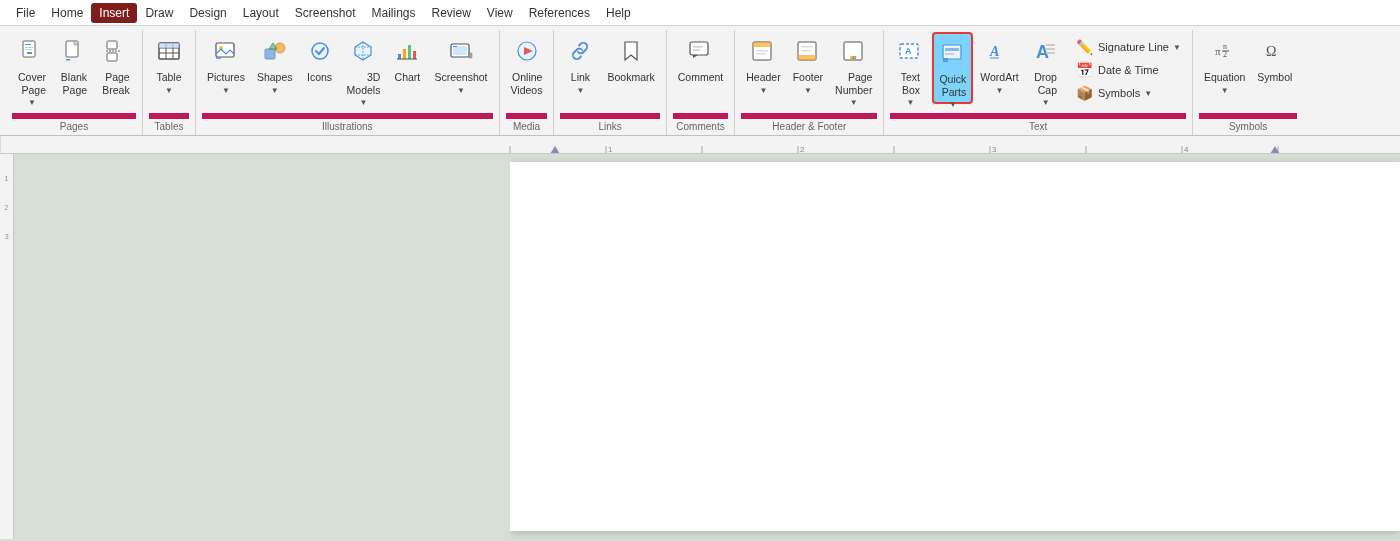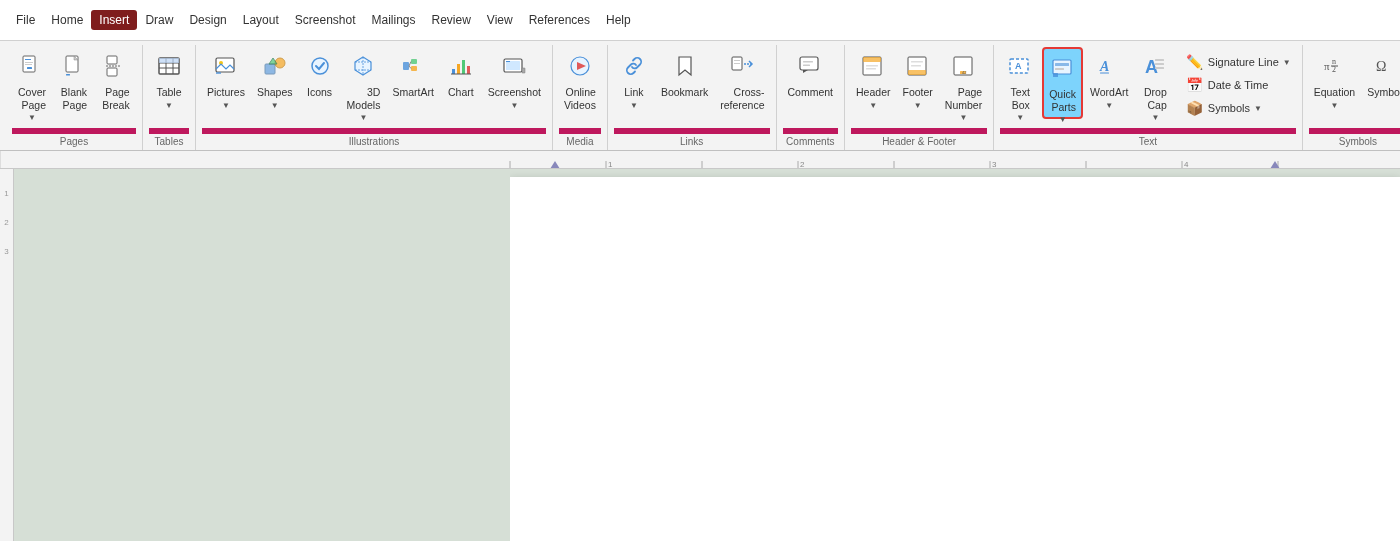--- a/index.html
+++ b/index.html
@@ -4,21 +4,21 @@
   <style>
     * { margin: 0; padding: 0; box-sizing: border-box; }
     body { font-family: 'Segoe UI', Arial, sans-serif; font-size: 11px; background: #d6dfd6; overflow: hidden; }
 
     
     .menu-bar {
       background: #fff;
       border-bottom: 1px solid #d0d0d0;
       display: flex;
       align-items: center;
-      padding: 20px 8px;
+      padding: 12px 8px;
       height: 26px;
     }
     .menu-item {
       padding: 3px 8px;
       cursor: pointer;
       border-radius: 3px;
       font-size: 12px;
       color: #333;
     }
     .menu-item.active { background: #7f1d1d; color: #fff; }
@@ -281,32 +281,20 @@
               <path d="M4 8 L20 8" stroke="#4a90d9" stroke-width="0.8" stroke-dasharray="2,1"></path>
               <path d="M4 16 L20 16" stroke="#4a90d9" stroke-width="0.8" stroke-dasharray="2,1"></path>
             </svg>
           </span>
           <span class="label">3D<br>Models</span>
           <span class="arrow">▼</span>
         </button>
         <button class="ribbon-btn">
           <span class="icon">
             <svg class="svg-icon" viewBox="0 0 24 24" fill="none">
-              <rect x="2" y="8" width="6" height="8" rx="1" fill="#4a90d9" opacity="0.8"></rect>
-              <rect x="10" y="5" width="6" height="5" rx="1" fill="#50c878" opacity="0.8"></rect>
-              <rect x="10" y="12" width="6" height="5" rx="1" fill="#f5a623" opacity="0.8"></rect>
-              <line x1="8" y1="12" x2="10" y2="7.5" stroke="#888" stroke-width="1"></line>
-              <line x1="8" y1="12" x2="10" y2="14.5" stroke="#888" stroke-width="1"></line>
-            </svg>
-          </span>
-          <span class="label">SmartArt</span>
-        </button>
-        <button class="ribbon-btn">
-          <span class="icon">
-            <svg class="svg-icon" viewBox="0 0 24 24" fill="none">
               <rect x="3" y="15" width="3" height="5" fill="#4a90d9"></rect>
               <rect x="8" y="10" width="3" height="10" fill="#f5a623"></rect>
               <rect x="13" y="6" width="3" height="14" fill="#50c878"></rect>
               <rect x="18" y="12" width="3" height="8" fill="#e05a5a"></rect>
               <line x1="2" y1="20" x2="22" y2="20" stroke="#555" stroke-width="1"></line>
             </svg>
           </span>
           <span class="label">Chart</span>
         </button>
         <button class="ribbon-btn">
@@ -352,32 +340,20 @@
           <span class="label">Link</span>
           <span class="arrow">▼</span>
         </button>
         <button class="ribbon-btn">
           <span class="icon">
             <svg class="svg-icon" viewBox="0 0 24 24" fill="none">
               <path d="M6 3 L18 3 L18 21 L12 16 L6 21 Z" fill="#fff" stroke="#555" stroke-width="1.2"></path>
             </svg>
           </span>
           <span class="label">Bookmark</span>
-        </button>
-        <button class="ribbon-btn">
-          <span class="icon">
-            <svg class="svg-icon" viewBox="0 0 24 24" fill="none">
-              <rect x="2" y="3" width="10" height="13" rx="1" fill="#fff" stroke="#555" stroke-width="1"></rect>
-              <rect x="4" y="6" width="6" height="1" fill="#ccc"></rect>
-              <rect x="4" y="9" width="6" height="1" fill="#ccc"></rect>
-              <path d="M14 10 L22 10" stroke="#4a90d9" stroke-width="1.5" stroke-dasharray="2,1"></path>
-              <path d="M19 7 L22 10 L19 13" stroke="#4a90d9" stroke-width="1.5" fill="none"></path>
-            </svg>
-          </span>
-          <span class="label">Cross-<br>reference</span>
         </button>
       </div>
       <div class="ribbon-group-label">Links</div>
     </div>
 
     <div class="ribbon-group">
       <div class="ribbon-group-items">
         <button class="ribbon-btn">
           <span class="icon">
             <svg class="svg-icon" viewBox="0 0 24 24" fill="none">

